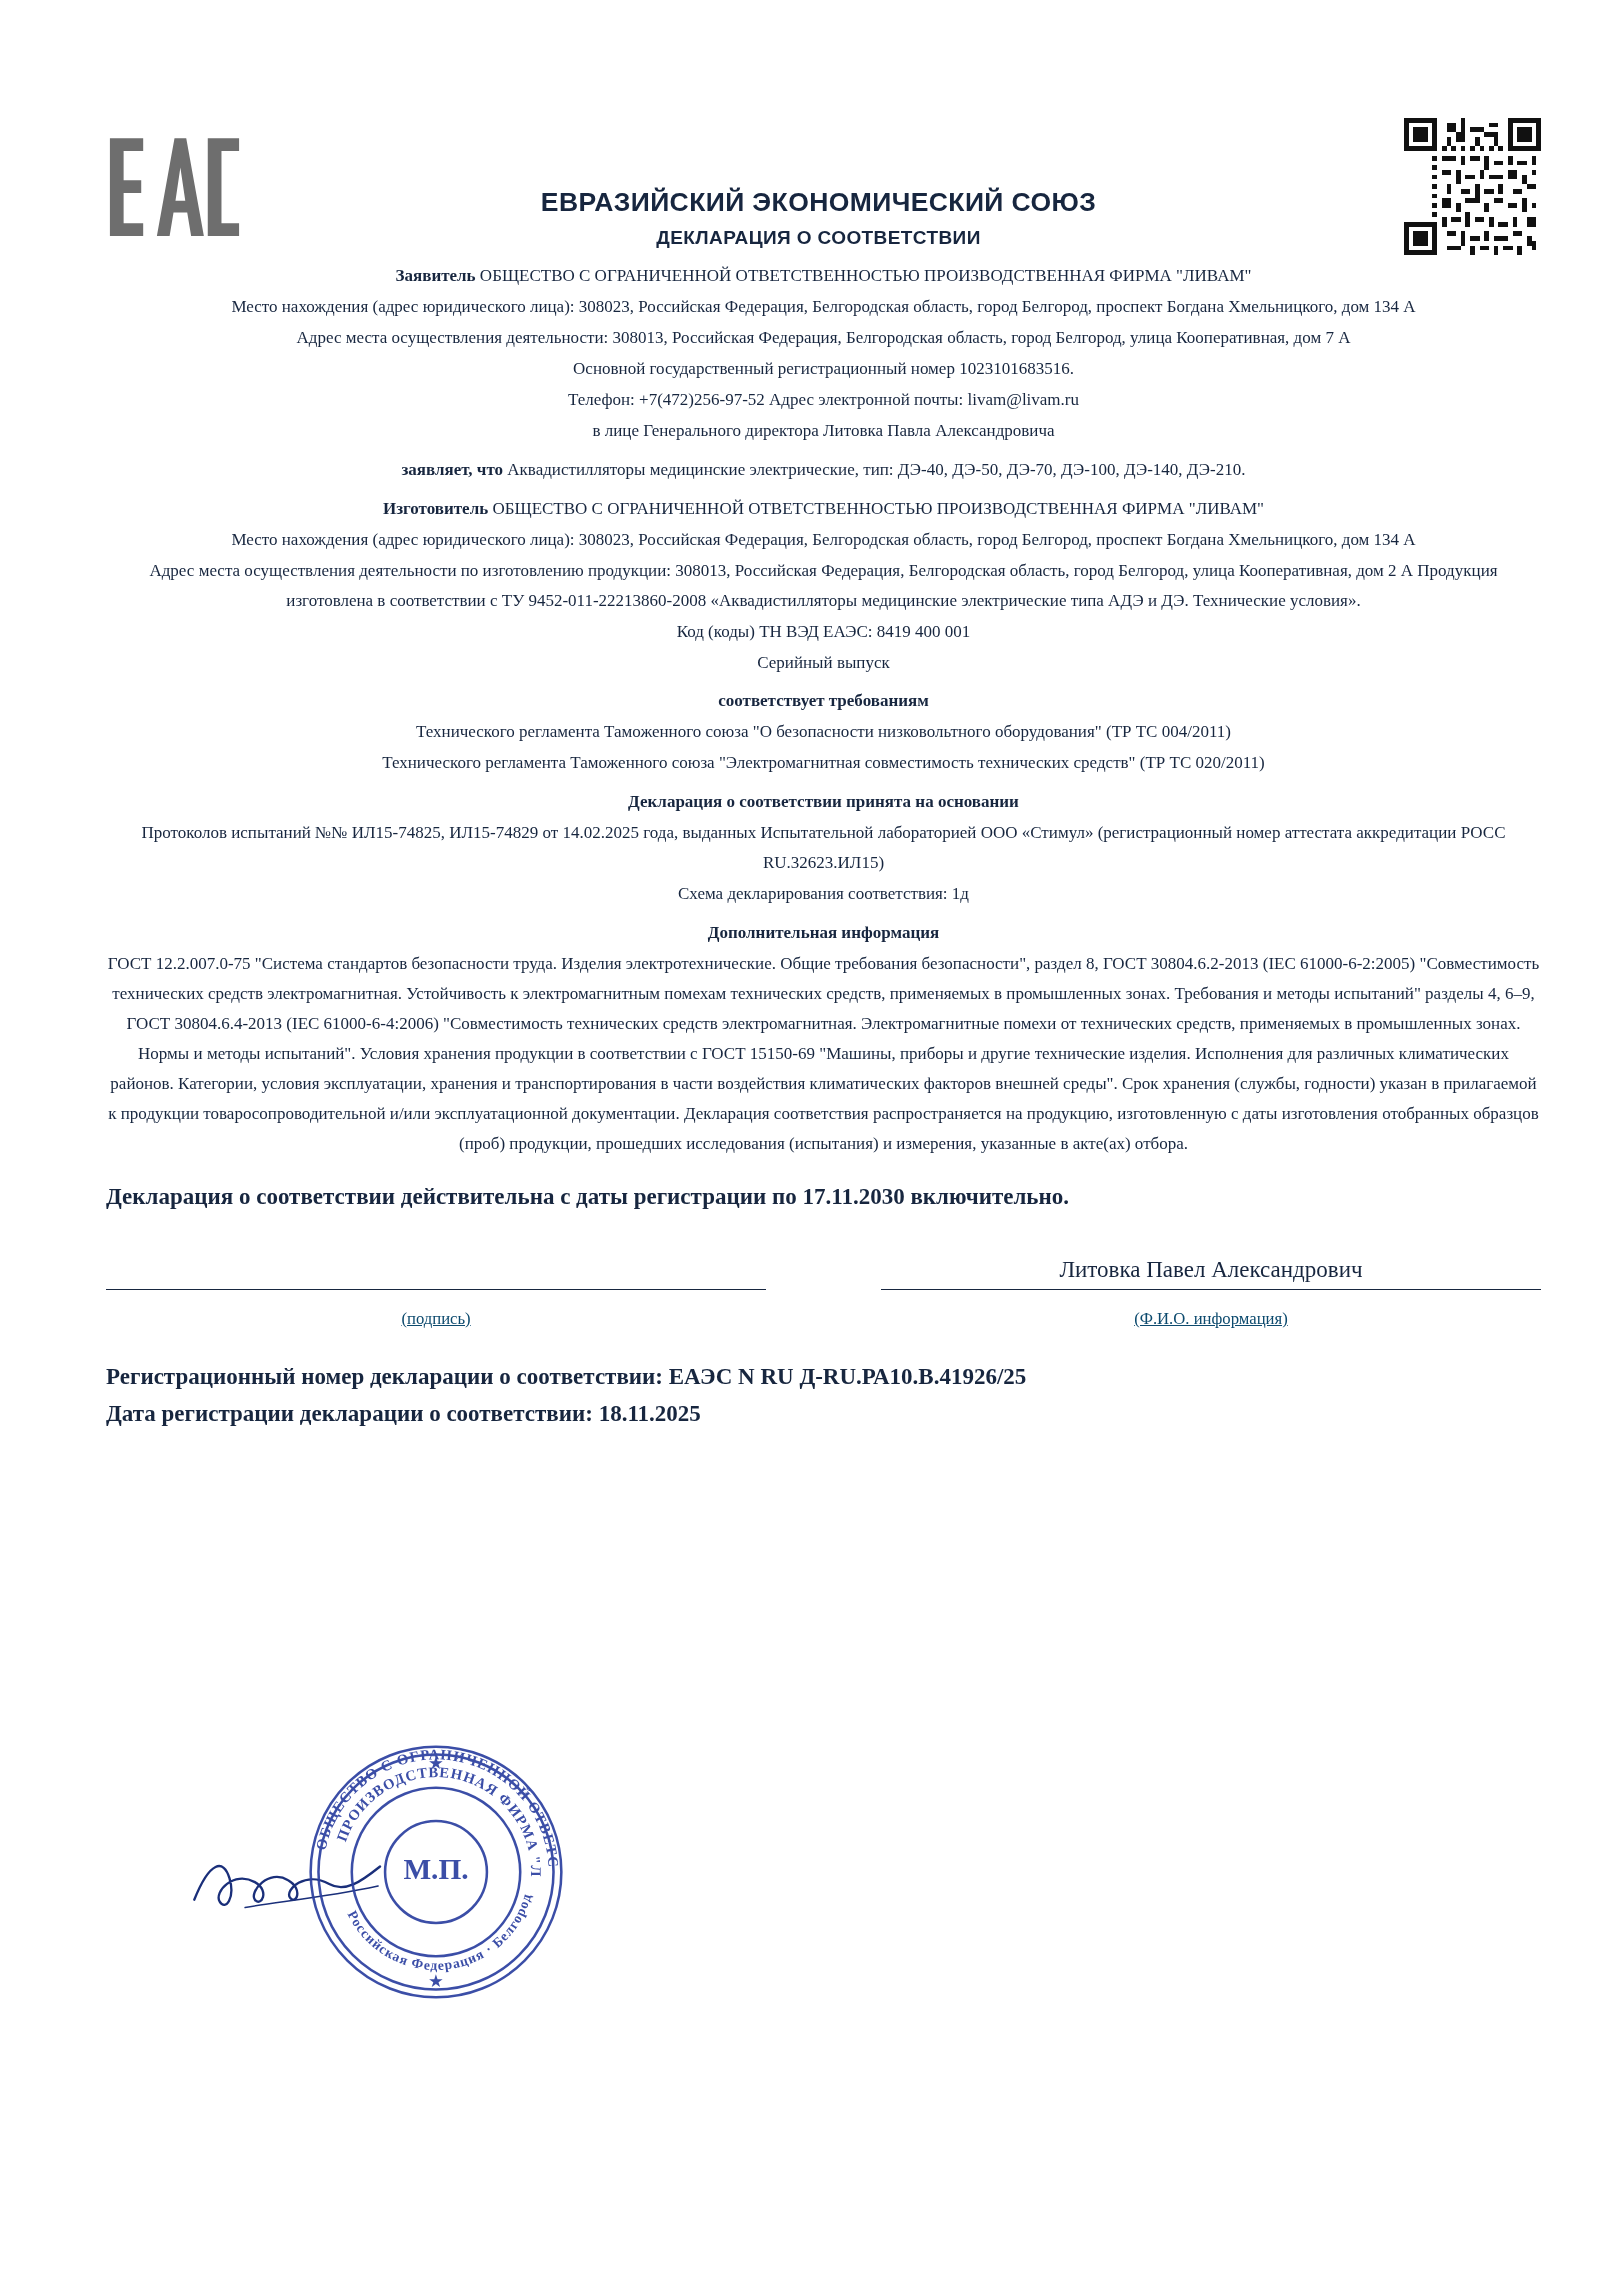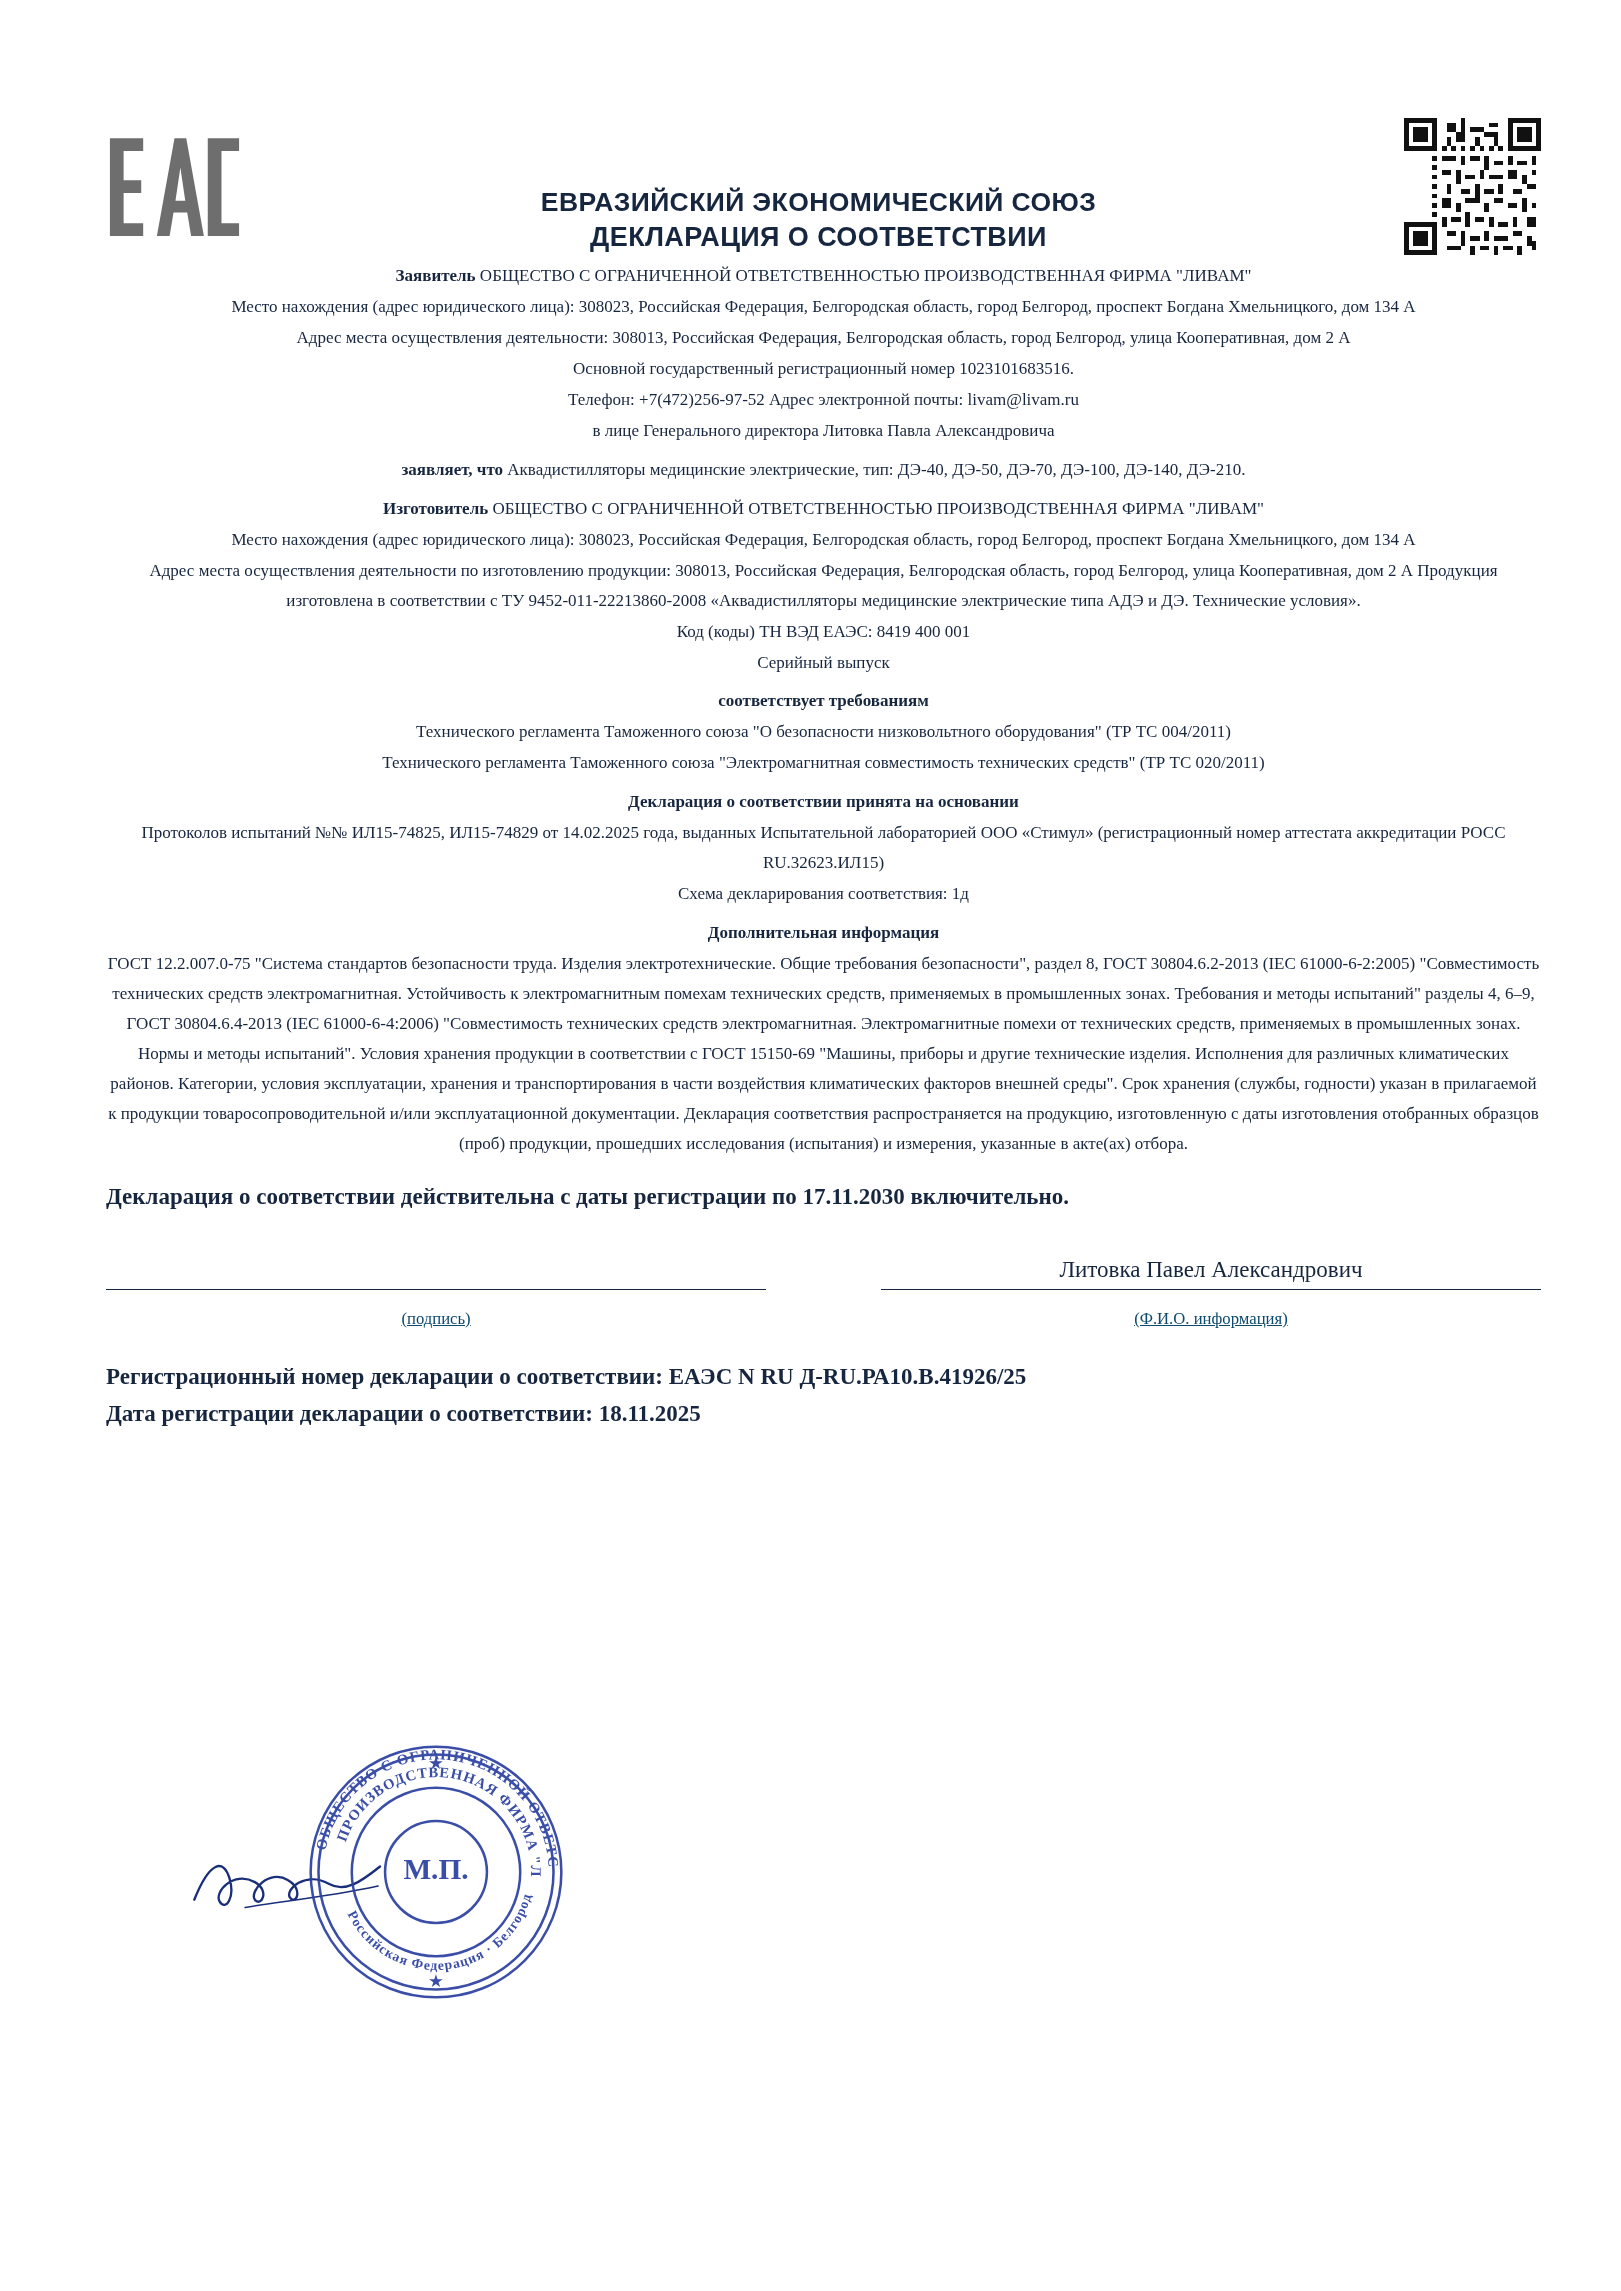--- a/index.html
+++ b/index.html
@@ -43,21 +43,21 @@
     font-family: "Liberation Sans", sans-serif;
     font-weight: bold;
     color: #17263f;
     letter-spacing: 0.4px;
   }
   .header-titles .line1 {
     font-size: 26.5px;
     line-height: 35px;
   }
   .header-titles .line2 {
-    font-size: 27px;
+    font-size: 19px;
     line-height: 35px;
   }
 
   .qr {
     width: 167px;
     flex: 0 0 167px;
     padding-top: 5.9px;
     display: flex;
     justify-content: flex-end;
   }
@@ -275,21 +275,21 @@
         </g>
       </svg>
     </div>
   </div>
 
   <div class="content">
 
     <div class="blk">
       <p><span class="b">Заявитель</span> <span>ОБЩЕСТВО С ОГРАНИЧЕННОЙ ОТВЕТСТВЕННОСТЬЮ ПРОИЗВОДСТВЕННАЯ ФИРМА "ЛИВАМ"</span></p>
       <p>Место нахождения (адрес юридического лица): 308023, Российская Федерация, Белгородская область, город Белгород, проспект Богдана Хмельницкого, дом 134 А</p>
-      <p>Адрес места осуществления деятельности: 308013, Российская Федерация, Белгородская область, город Белгород, улица Кооперативная, дом 2 А</p>
+      <p>Адрес места осуществления деятельности: 308013, Российская Федерация, Белгородская область, город Белгород, улица Кооперативная, дом 7 А</p>
       <p>Основной государственный регистрационный номер 1023101683516.</p>
       <p>Телефон: +7(472)256-97-52 Адрес электронной почты: livam@livam.ru</p>
       <p>в лице Генерального директора Литовка Павла Александровича</p>
     </div>
 
     <div class="blk">
       <p><span class="b">заявляет, что</span> <span>Аквадистилляторы медицинские электрические, тип: ДЭ-40, ДЭ-50, ДЭ-70, ДЭ-100, ДЭ-140, ДЭ-210.</span></p>
     </div>
 
     <div class="blk">

